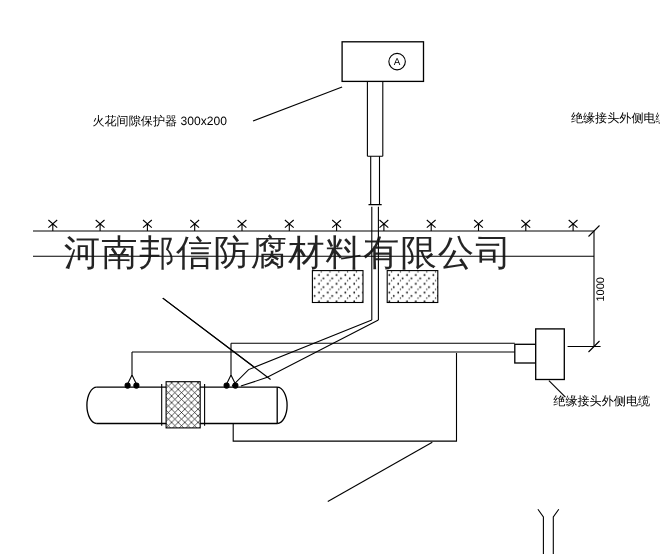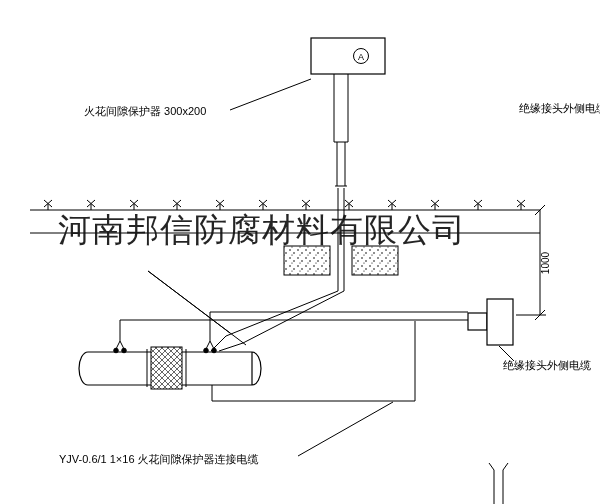--- a/index.html
+++ b/index.html
@@ -142,17 +142,16 @@
     <path d="M489,463 L494,470 V504 M508,463 L503,470 V504" stroke="#000" stroke-width="1" fill="none"></path>
   </svg>
 
   <div class="lbl" style="left:84px;top:105px;">火花间隙保护器 300x200</div>
 
   <div class="lbl" style="left:519px;top:102px;">绝缘接头外侧电缆</div>
 
 
   <div class="lbl" style="left:503px;top:359px;">绝缘接头外侧电缆</div>
 
-  <div class="lbl" style="left:59px;top:453px;">YJV-0.6/1 1×16  火花间隙保护器连接电缆</div>
 
   <div class="watermark">河南邦信防腐材料有限公司</div>
 
 </div>
 
 </body></html>

